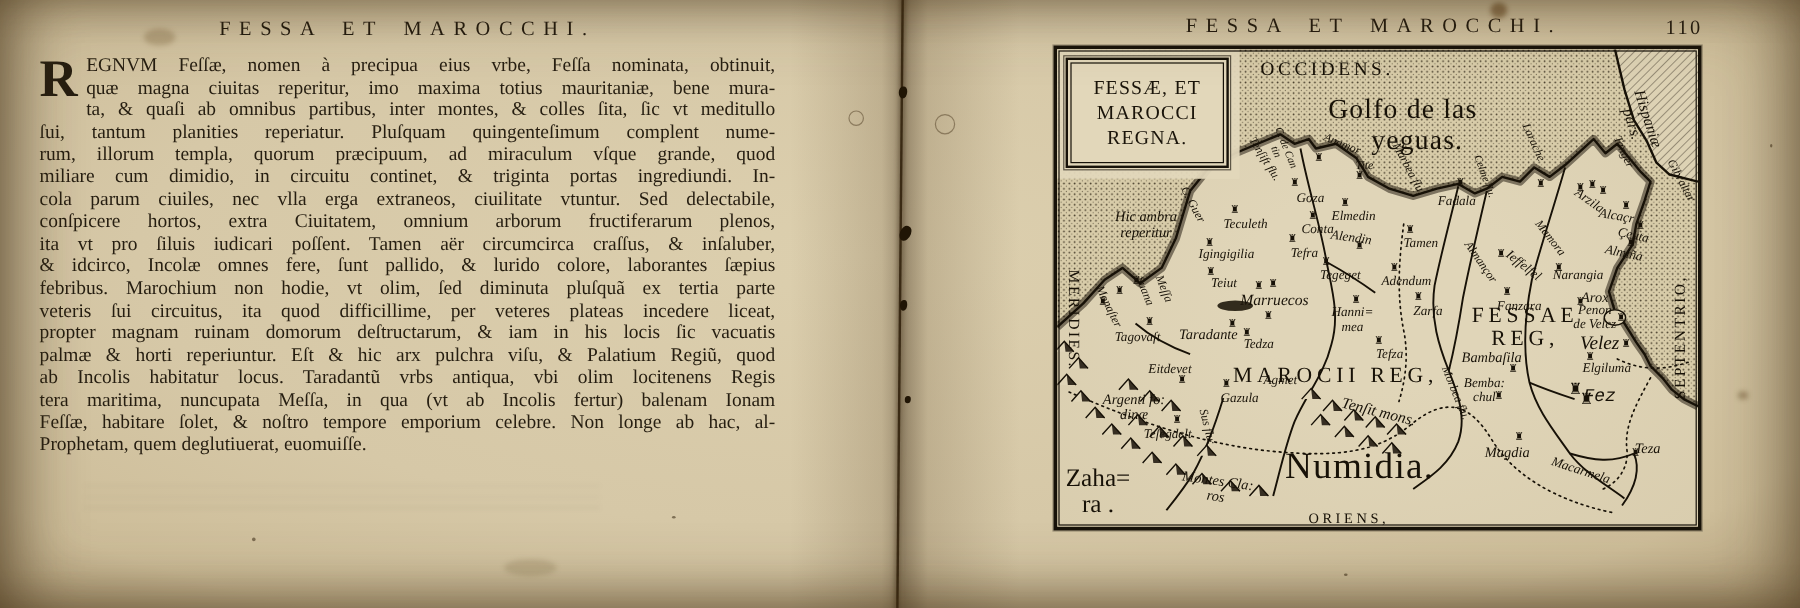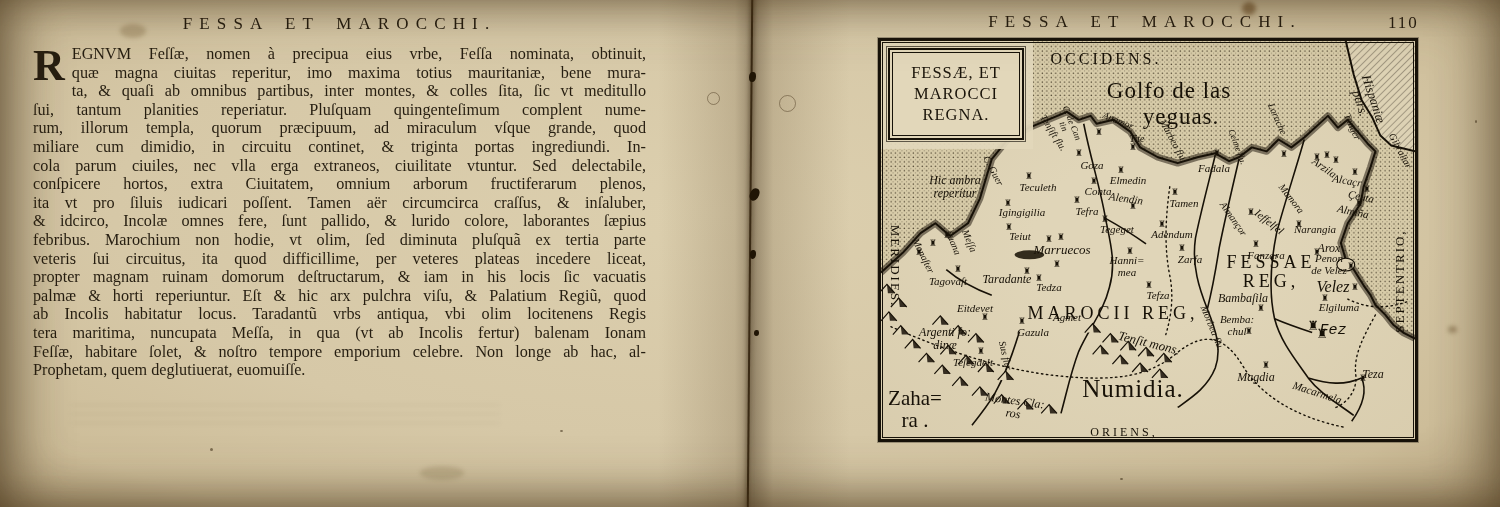--- a/index.html
+++ b/index.html
@@ -262,21 +262,21 @@
         <span class="ml c" style="left: 225px; top: 18px; font-size: 16px; letter-spacing: 3px; transform: translate(-50%, -50%) rotate(0deg);">OCCIDENS.</span>
         <span class="ml r" style="left: 288px; top: 50px; font-size: 23px; letter-spacing: 1px; transform: translate(-50%, -50%) rotate(0deg);">Golfo de las</span>
         <span class="ml r" style="left: 300px; top: 76px; font-size: 23px; letter-spacing: 1px; transform: translate(-50%, -50%) rotate(0deg);">yeguas.</span>
         <span class="ml i" style="left: 486px; top: 60px; font-size: 13px; transform: translate(-50%, -50%) rotate(72deg);">Hispaniæ
 pars.</span>
         <span class="ml c" style="left: 519px; top: 240px; font-size: 13px; letter-spacing: 2px; transform: translate(-50%, -50%) rotate(-90deg);">SEPTENTRIO,</span>
         <span class="ml c" style="left: 14px; top: 225px; font-size: 13px; letter-spacing: 2px; transform: translate(-50%, -50%) rotate(90deg);">MERIDIES.</span>
         <span class="ml c" style="left: 243px; top: 391px; font-size: 12px; letter-spacing: 3px; transform: translate(-50%, -50%) rotate(0deg);">ORIENS,</span>
         <span class="ml r" style="left: 34px; top: 368px; font-size: 21px; transform: translate(-50%, -50%) rotate(0deg);">Zaha=
 ra .</span>
-        <span class="ml r" style="left: 252px; top: 348px; font-size: 25px; letter-spacing: 1px; transform: translate(-50%, -50%) rotate(0deg);">Numidia.</span>
+        <span class="ml r" style="left: 252px; top: 348px; font-size: 31px; letter-spacing: 1px; transform: translate(-50%, -50%) rotate(0deg);">Numidia.</span>
         <span class="ml c" style="left: 232px; top: 272px; font-size: 18px; letter-spacing: 4px; transform: translate(-50%, -50%) rotate(0deg);">MAROCII REG,</span>
         <span class="ml c" style="left: 390px; top: 231px; font-size: 18px; letter-spacing: 4px; transform: translate(-50%, -50%) rotate(0deg);">FESSAE REG,</span>
         <span class="ml i" style="left: 74px; top: 146px; font-size: 12px; transform: translate(-50%, -50%) rotate(0deg);">Hic ambra
 reperitur</span>
         <span class="ml i" style="left: 64px; top: 298px; font-size: 12px; transform: translate(-50%, -50%) rotate(0deg);">Argenti fo:
 dinæ</span>
         <span class="ml i" style="left: 133px; top: 366px; font-size: 12px; transform: translate(-50%, -50%) rotate(8deg);">Montes Cla:
 ros</span>
         <span class="ml i" style="left: 268px; top: 302px; font-size: 13px; transform: translate(-50%, -50%) rotate(14deg);">Tenſit mons.</span>
         <span class="ml i" style="left: 448px; top: 224px; font-size: 11px; transform: translate(-50%, -50%) rotate(0deg);">Penon

